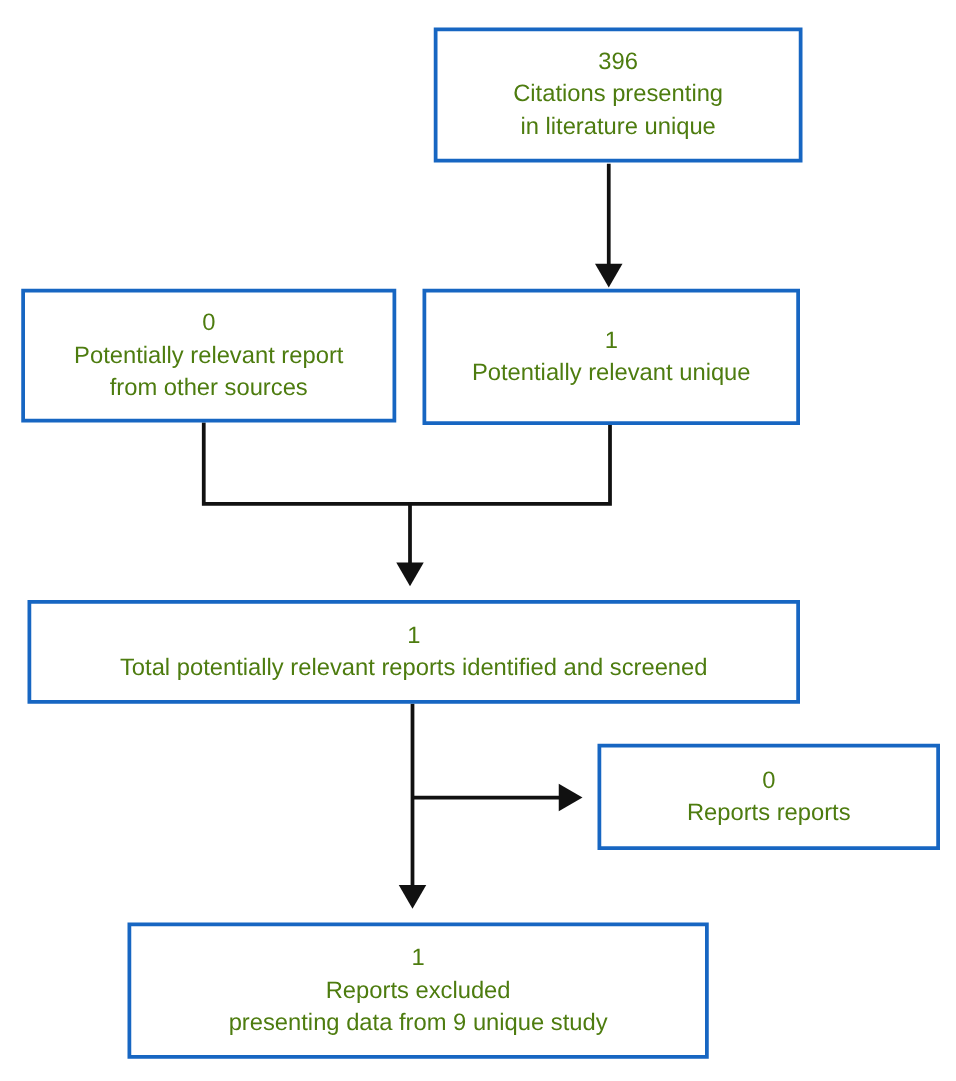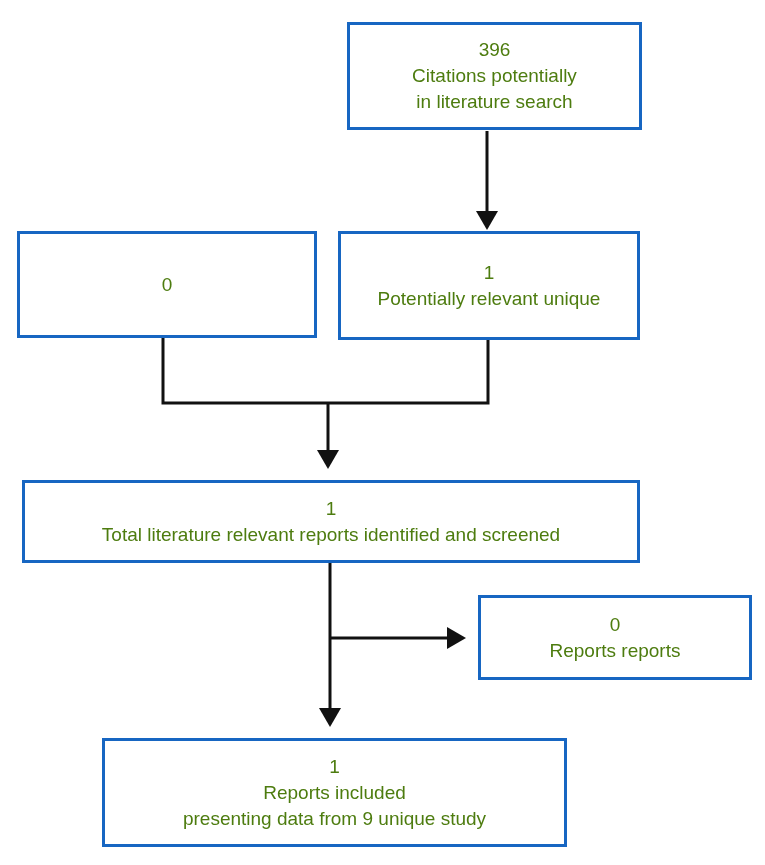--- a/index.html
+++ b/index.html
@@ -81,42 +81,44 @@
       <polygon points="330,727 319,708 341,708"></polygon>
     </g>
     <g>
       <path d="M 330 638 L 452 638"></path>
       <polygon points="466,638 447,627 447,649"></polygon>
     </g>
   </svg>
 
   <div id="box-citations" class="flow-box">
     <span>396</span>
-    <span>Citations potentially</span>
-    <span>in literature search</span>
+    <span>Citations presenting</span>
+    <span>in literature unique</span>
   </div>
 
   <div id="box-other-sources" class="flow-box">
     <span>0</span>
+    <span>Potentially relevant report</span>
+    <span>from other sources</span>
   </div>
 
   <div id="box-screened" class="flow-box">
     <span>1</span>
     <span>Potentially relevant unique</span>
   </div>
 
   <div id="box-total" class="flow-box">
     <span>1</span>
-    <span>Total literature relevant reports identified and screened</span>
+    <span>Total potentially relevant reports identified and screened</span>
   </div>
 
   <div id="box-excluded" class="flow-box">
     <span>0</span>
     <span>Reports reports</span>
   </div>
 
   <div id="box-included" class="flow-box">
     <span>1</span>
-    <span>Reports included</span>
+    <span>Reports excluded</span>
     <span>presenting data from 9 unique study</span>
   </div>
 
 </div>
 
 </body></html>

